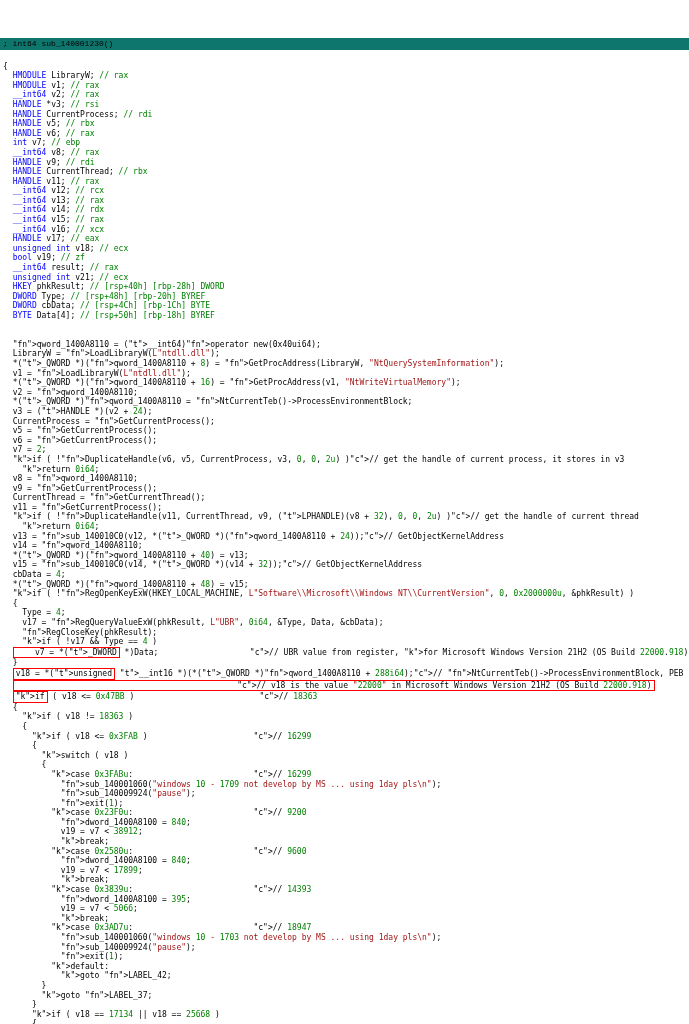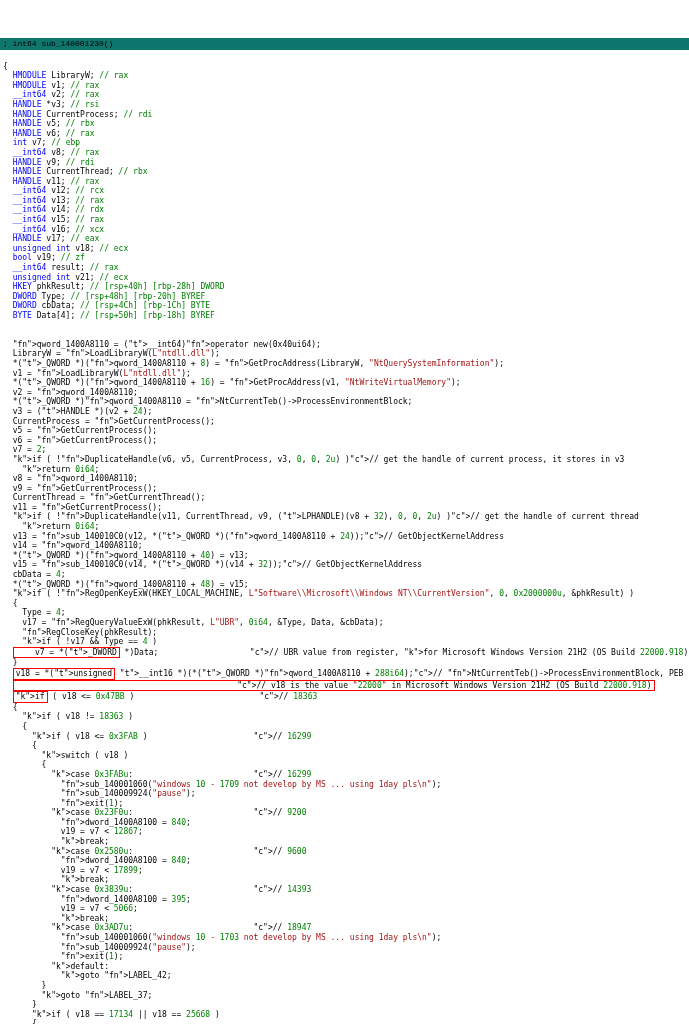--- a/index.html
+++ b/index.html
@@ -89,21 +89,21 @@
       <span class="&lt;span">"k"</span>&gt;if ( v18 &lt;= <span class="hex">0x3FAB</span> )                      <span class="&lt;span">"c"</span>&gt;// <span class="hex">16299</span>
       {
         <span class="&lt;span">"k"</span>&gt;switch ( v18 )
         {
           <span class="&lt;span">"k"</span>&gt;case <span class="hex">0x3FABu</span>:                         <span class="&lt;span">"c"</span>&gt;// <span class="hex">16299</span>
             <span class="&lt;span">"fn"</span>&gt;sub_140001060(<span class="s">"windows <span class="hex">10</span> - <span class="hex">1709</span> not develop by MS ... using 1day pls\n"</span>);
             <span class="&lt;span">"fn"</span>&gt;sub_140009924(<span class="s">"pause"</span>);
             <span class="&lt;span">"fn"</span>&gt;exit(<span class="hex">1</span>);
           <span class="&lt;span">"k"</span>&gt;case <span class="hex">0x23F0u</span>:                         <span class="&lt;span">"c"</span>&gt;// <span class="hex">9200</span>
             <span class="&lt;span">"fn"</span>&gt;dword_1400A8100 = <span class="hex">840</span>;
-            v19 = v7 &lt; <span class="hex">12867</span>;
+            v19 = v7 &lt; <span class="hex">38912</span>;
             <span class="&lt;span">"k"</span>&gt;break;
           <span class="&lt;span">"k"</span>&gt;case <span class="hex">0x2580u</span>:                         <span class="&lt;span">"c"</span>&gt;// <span class="hex">9600</span>
             <span class="&lt;span">"fn"</span>&gt;dword_1400A8100 = <span class="hex">840</span>;
             v19 = v7 &lt; <span class="hex">17899</span>;
             <span class="&lt;span">"k"</span>&gt;break;
           <span class="&lt;span">"k"</span>&gt;case <span class="hex">0x3839u</span>:                         <span class="&lt;span">"c"</span>&gt;// <span class="hex">14393</span>
             <span class="&lt;span">"fn"</span>&gt;dword_1400A8100 = <span class="hex">395</span>;
             v19 = v7 &lt; <span class="hex">5066</span>;
             <span class="&lt;span">"k"</span>&gt;break;
           <span class="&lt;span">"k"</span>&gt;case <span class="hex">0x3AD7u</span>:                         <span class="&lt;span">"c"</span>&gt;// <span class="hex">18947</span>

